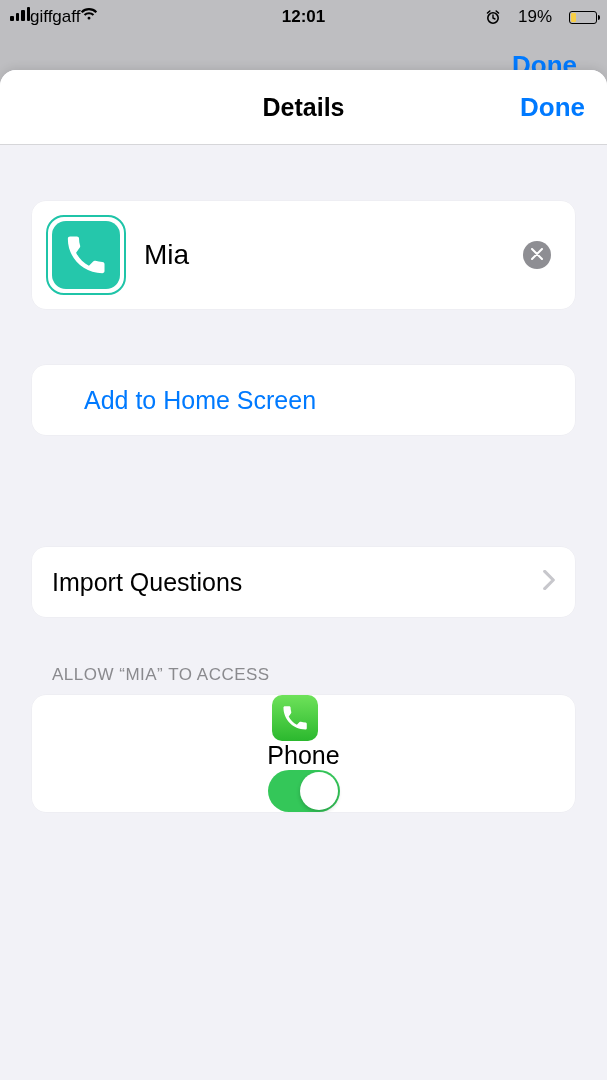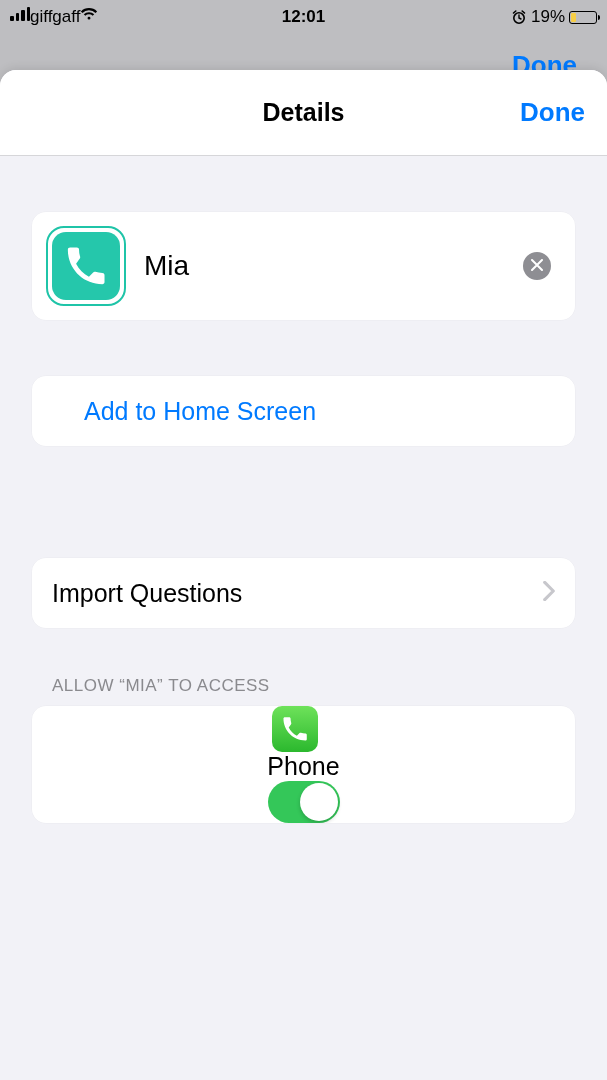--- a/index.html
+++ b/index.html
@@ -16,21 +16,21 @@
     height: 30px;
     display: flex;
     align-items: center;
     padding: 4px 10px 0 10px;
     font-size: 17px;
     font-weight: 500;
     color: #000;
   }
   .status-left { display: flex; align-items: flex-start; flex:1; }
   .status-center { flex:1; text-align:center; font-weight:600; }
-  .status-right { flex:1; display:flex; justify-content:flex-end; align-items:center; gap:4px; }
+  .status-right { flex:1; display:flex; justify-content:flex-end; align-items:center; gap:17px; }
   .signal-bars { display:flex; align-items:flex-end; gap:2px; height:14px;}
   .signal-bars span { width:3.5px; background:#000; display:inline-block; border-radius:1px;}
   .signal-bars span:nth-child(1){height:5px;}
   .signal-bars span:nth-child(2){height:8px;}
   .signal-bars span:nth-child(3){height:11px;}
   .signal-bars span:nth-child(4){height:14px;}
   .wifi-icon svg { width:18px; height:14px; display:block; }
   .alarm-icon svg { width:16px; height:16px; display:block; }
   .battery {
     width:28px; height:13px; border:1.5px solid #000; border-radius:3px; position:relative;
@@ -44,21 +44,21 @@
   }
   
   .sheet {
     position:absolute; left:0; right:0; top:70px; bottom:0;
     background:#f2f2f7;
     border-radius:16px 16px 0 0;
     display:flex; flex-direction:column;
     box-shadow: 0 -2px 10px rgba(0,0,0,0.1);
   }
   .nav-bar {
-    height:86px;
+    height:75px;
     background:#fff;
     border-bottom:1px solid #d6d6d9;
     border-radius:16px 16px 0 0;
     position:relative;
     display:flex; align-items:center; justify-content:center;
   }
   .nav-title { font-size:25px; font-weight:700; color:#000;}
   .nav-done {
     position:absolute; right:22px; font-size:26px; font-weight:600; color:#007aff;
   }

